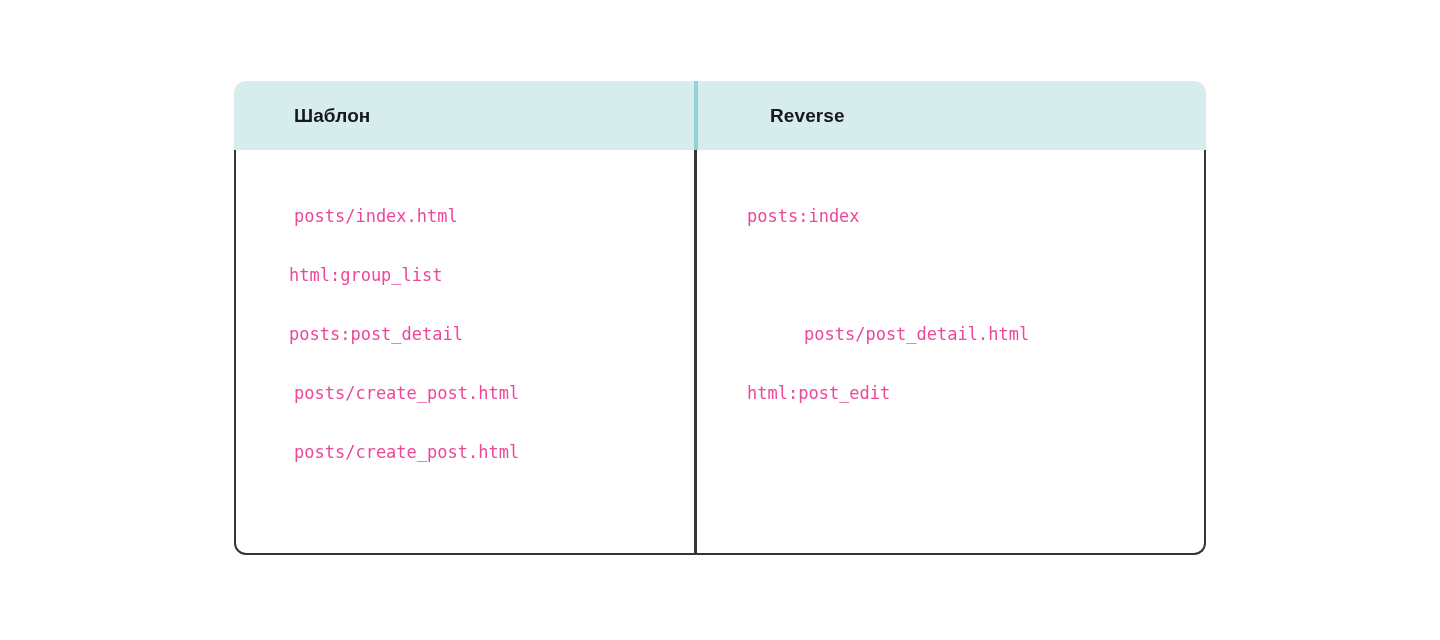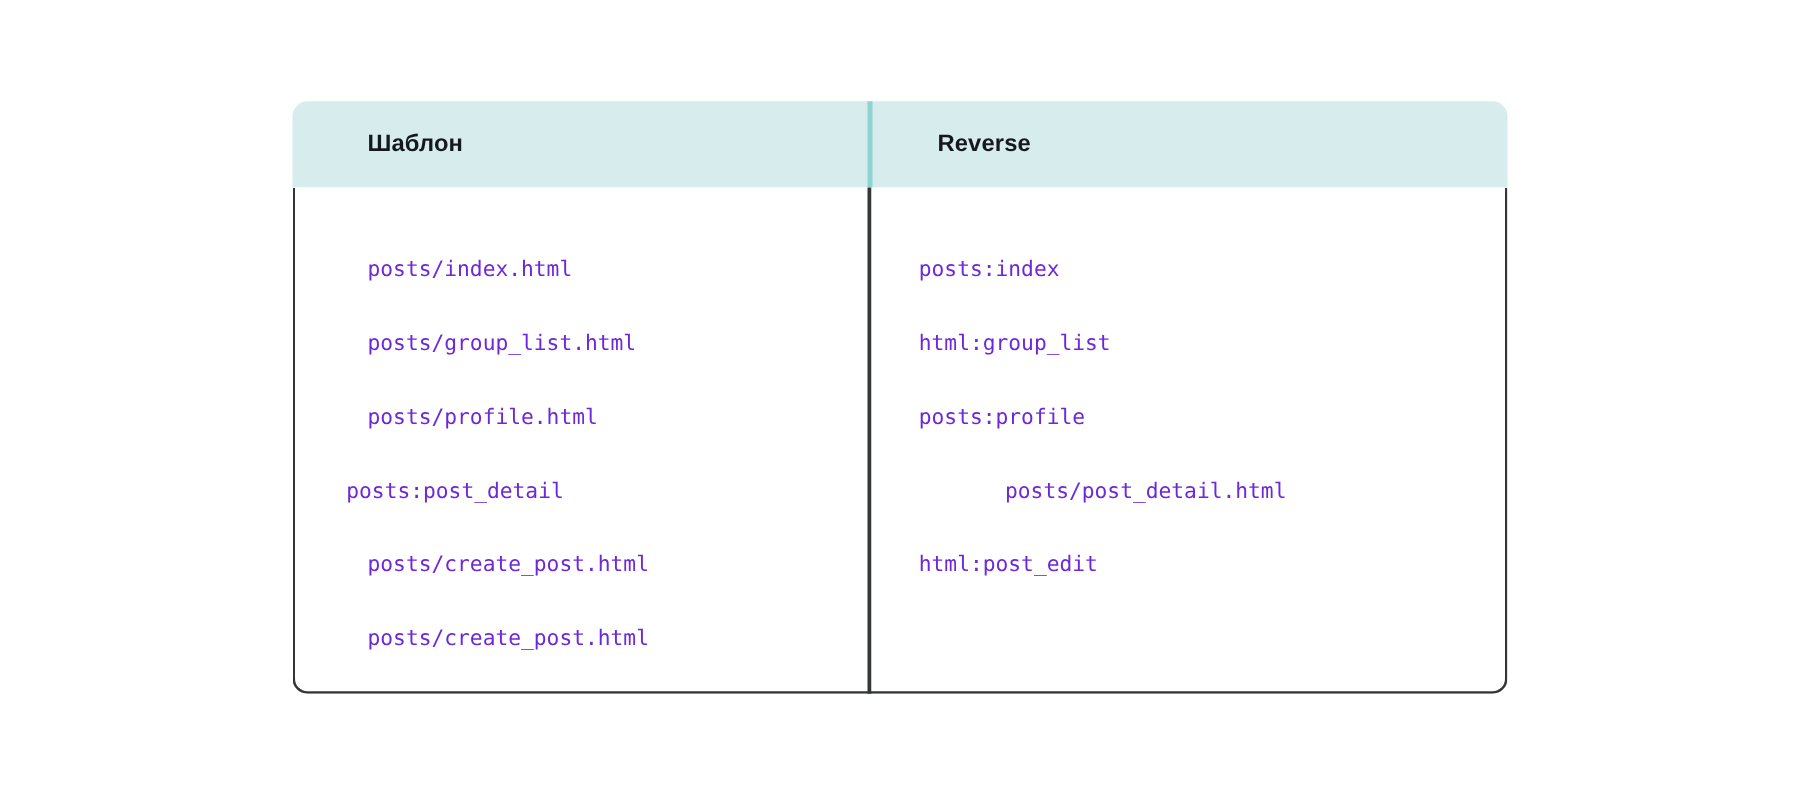--- a/index.html
+++ b/index.html
@@ -49,21 +49,21 @@
     font-weight: bold;
     color: #15181c;
     letter-spacing: 0.1px;
   }
   .th-template {
     width: 460px;
     padding-left: 60px;
   }
   .th-reverse {
     flex: 1;
-    padding-left: 56px;
+    padding-left: 76px;
   }
 
   
   .header-divider {
     position: absolute;
     left: 460px;
     top: 0;
     width: 4px;
     height: 100%;
     background: #8fd3d3;
@@ -103,33 +103,33 @@
     height: 59px;
     display: flex;
     align-items: center;
   }
   .rows { padding-top: 36px; }
 
   .cell {
     box-sizing: border-box;
     font-family: "DejaVu Sans Mono", "Liberation Mono", monospace;
     font-size: 17px;
-    color: #6d28d9;
+    color: #ec4899;
     white-space: pre;
     display: flex;
     align-items: center;
     height: 100%;
   }
   .cell-template {
     width: 458px;
     padding-left: 58px;
   }
   .cell-reverse {
     flex: 1;
-    padding-left: 41px;
+    padding-left: 53px;
   }
 </style>
 </head>
 <body>
 
 <div class="canvas">
 
   <div class="table-card">
 
     <div class="table-header">
@@ -142,28 +142,23 @@
       <div class="body-divider"></div>
 
       <div class="rows">
 
         <div class="row">
           <div class="cell cell-template">posts/index.html</div>
           <div class="cell cell-reverse">posts:index</div>
         </div>
 
         <div class="row">
-          <div class="cell cell-template">posts/group_list.html</div>
           <div class="cell cell-reverse">html:group_list</div>
         </div>
 
-        <div class="row">
-          <div class="cell cell-template">posts/profile.html</div>
-          <div class="cell cell-reverse">posts:profile</div>
-        </div>
 
         <div class="row">
           <div class="cell cell-reverse">posts:post_detail</div>
           <div class="cell cell-template">posts/post_detail.html</div>
         </div>
 
         <div class="row">
           <div class="cell cell-template">posts/create_post.html</div>
           <div class="cell cell-reverse">html:post_edit</div>
         </div>

